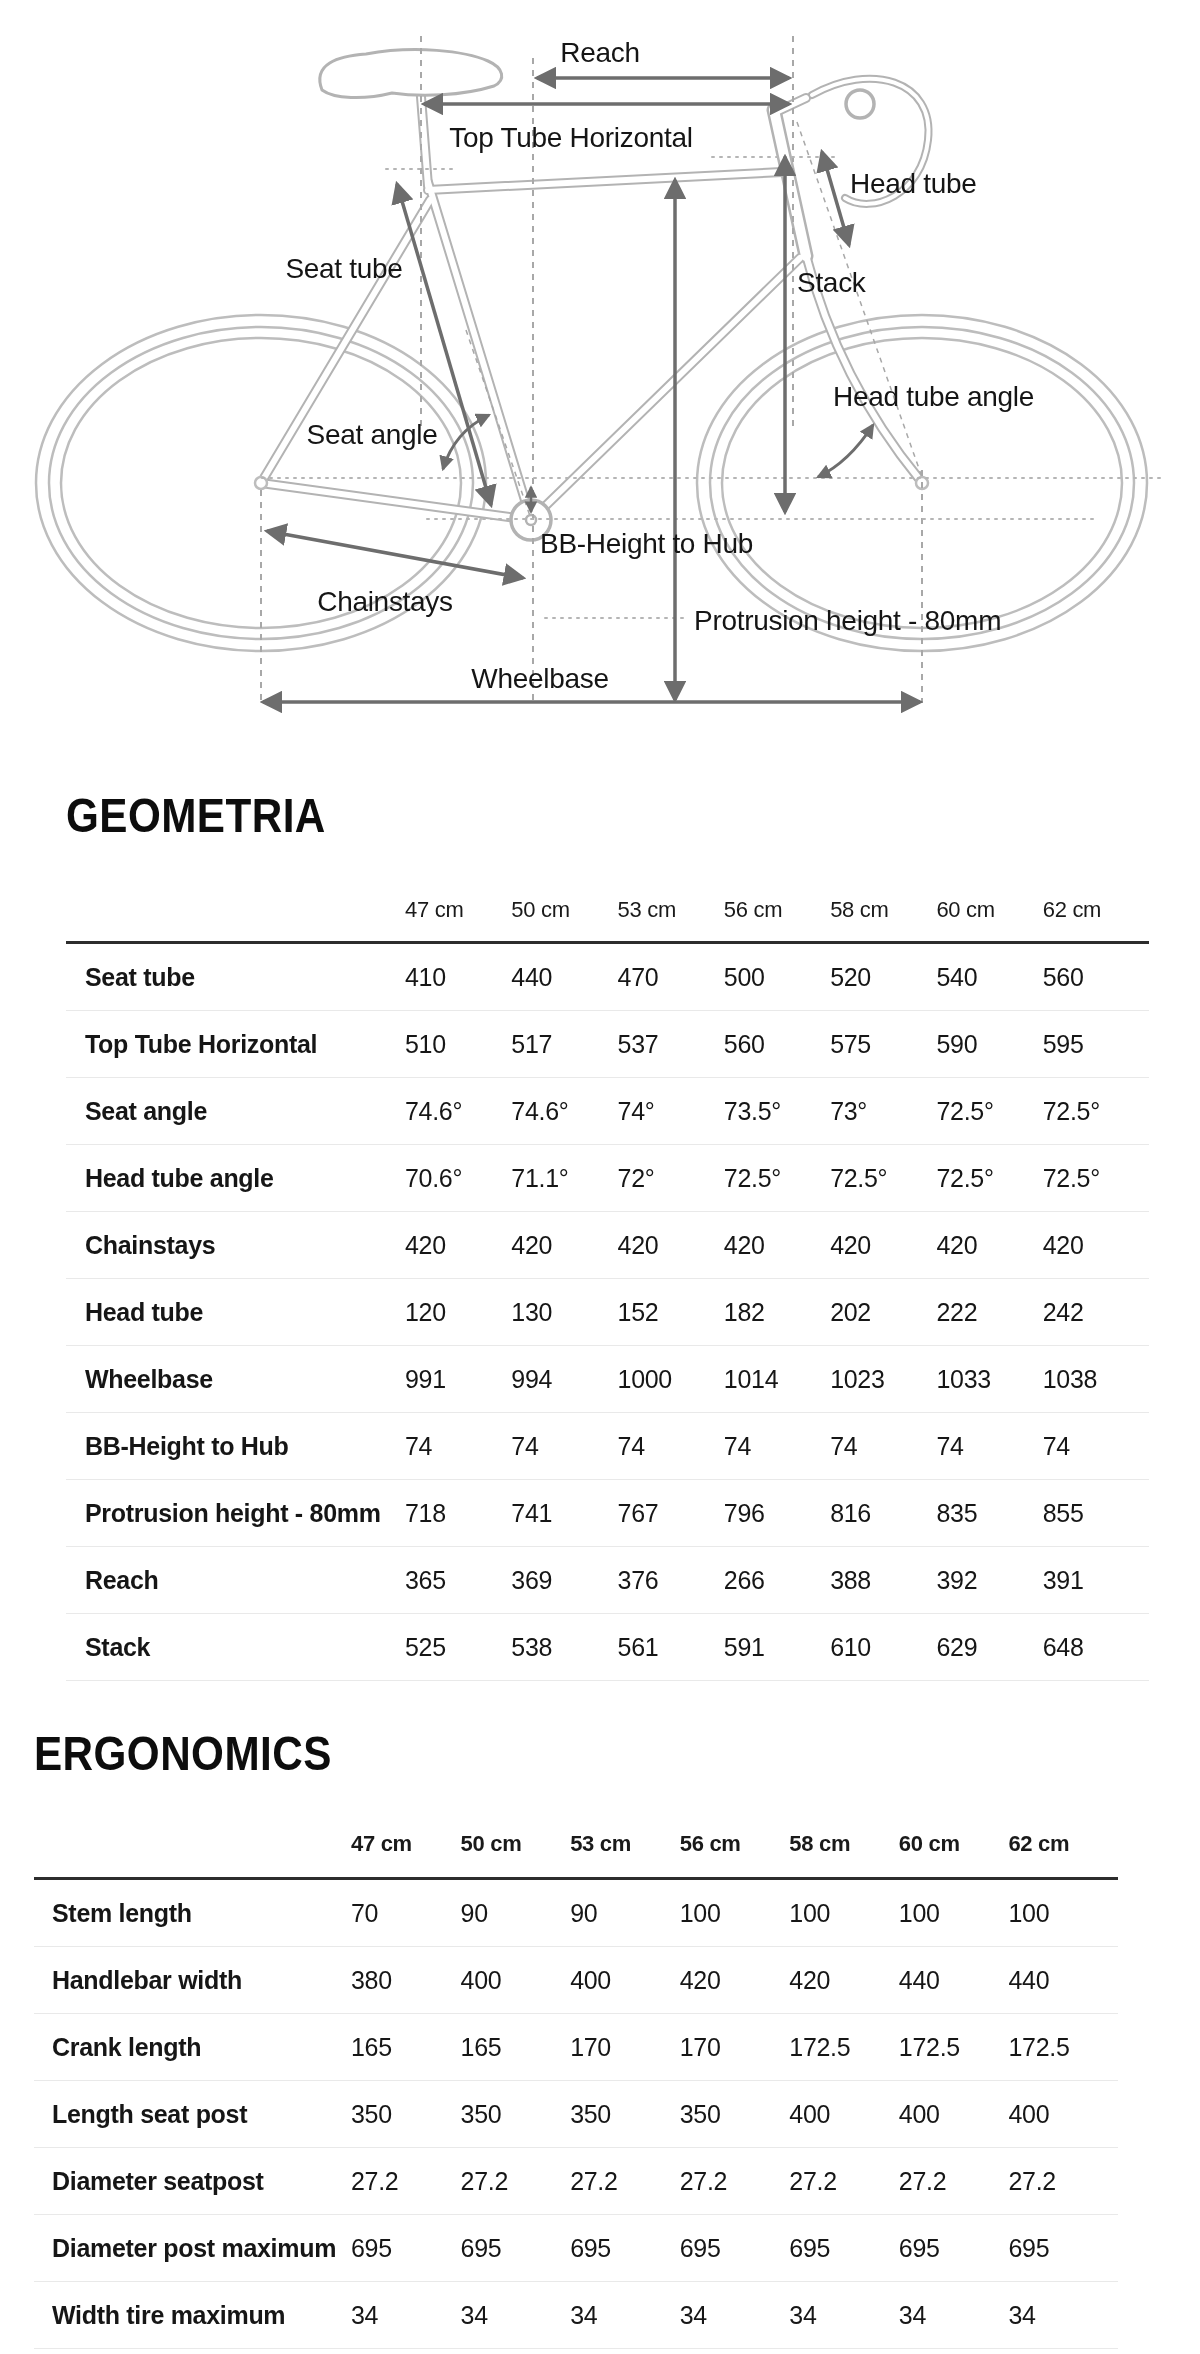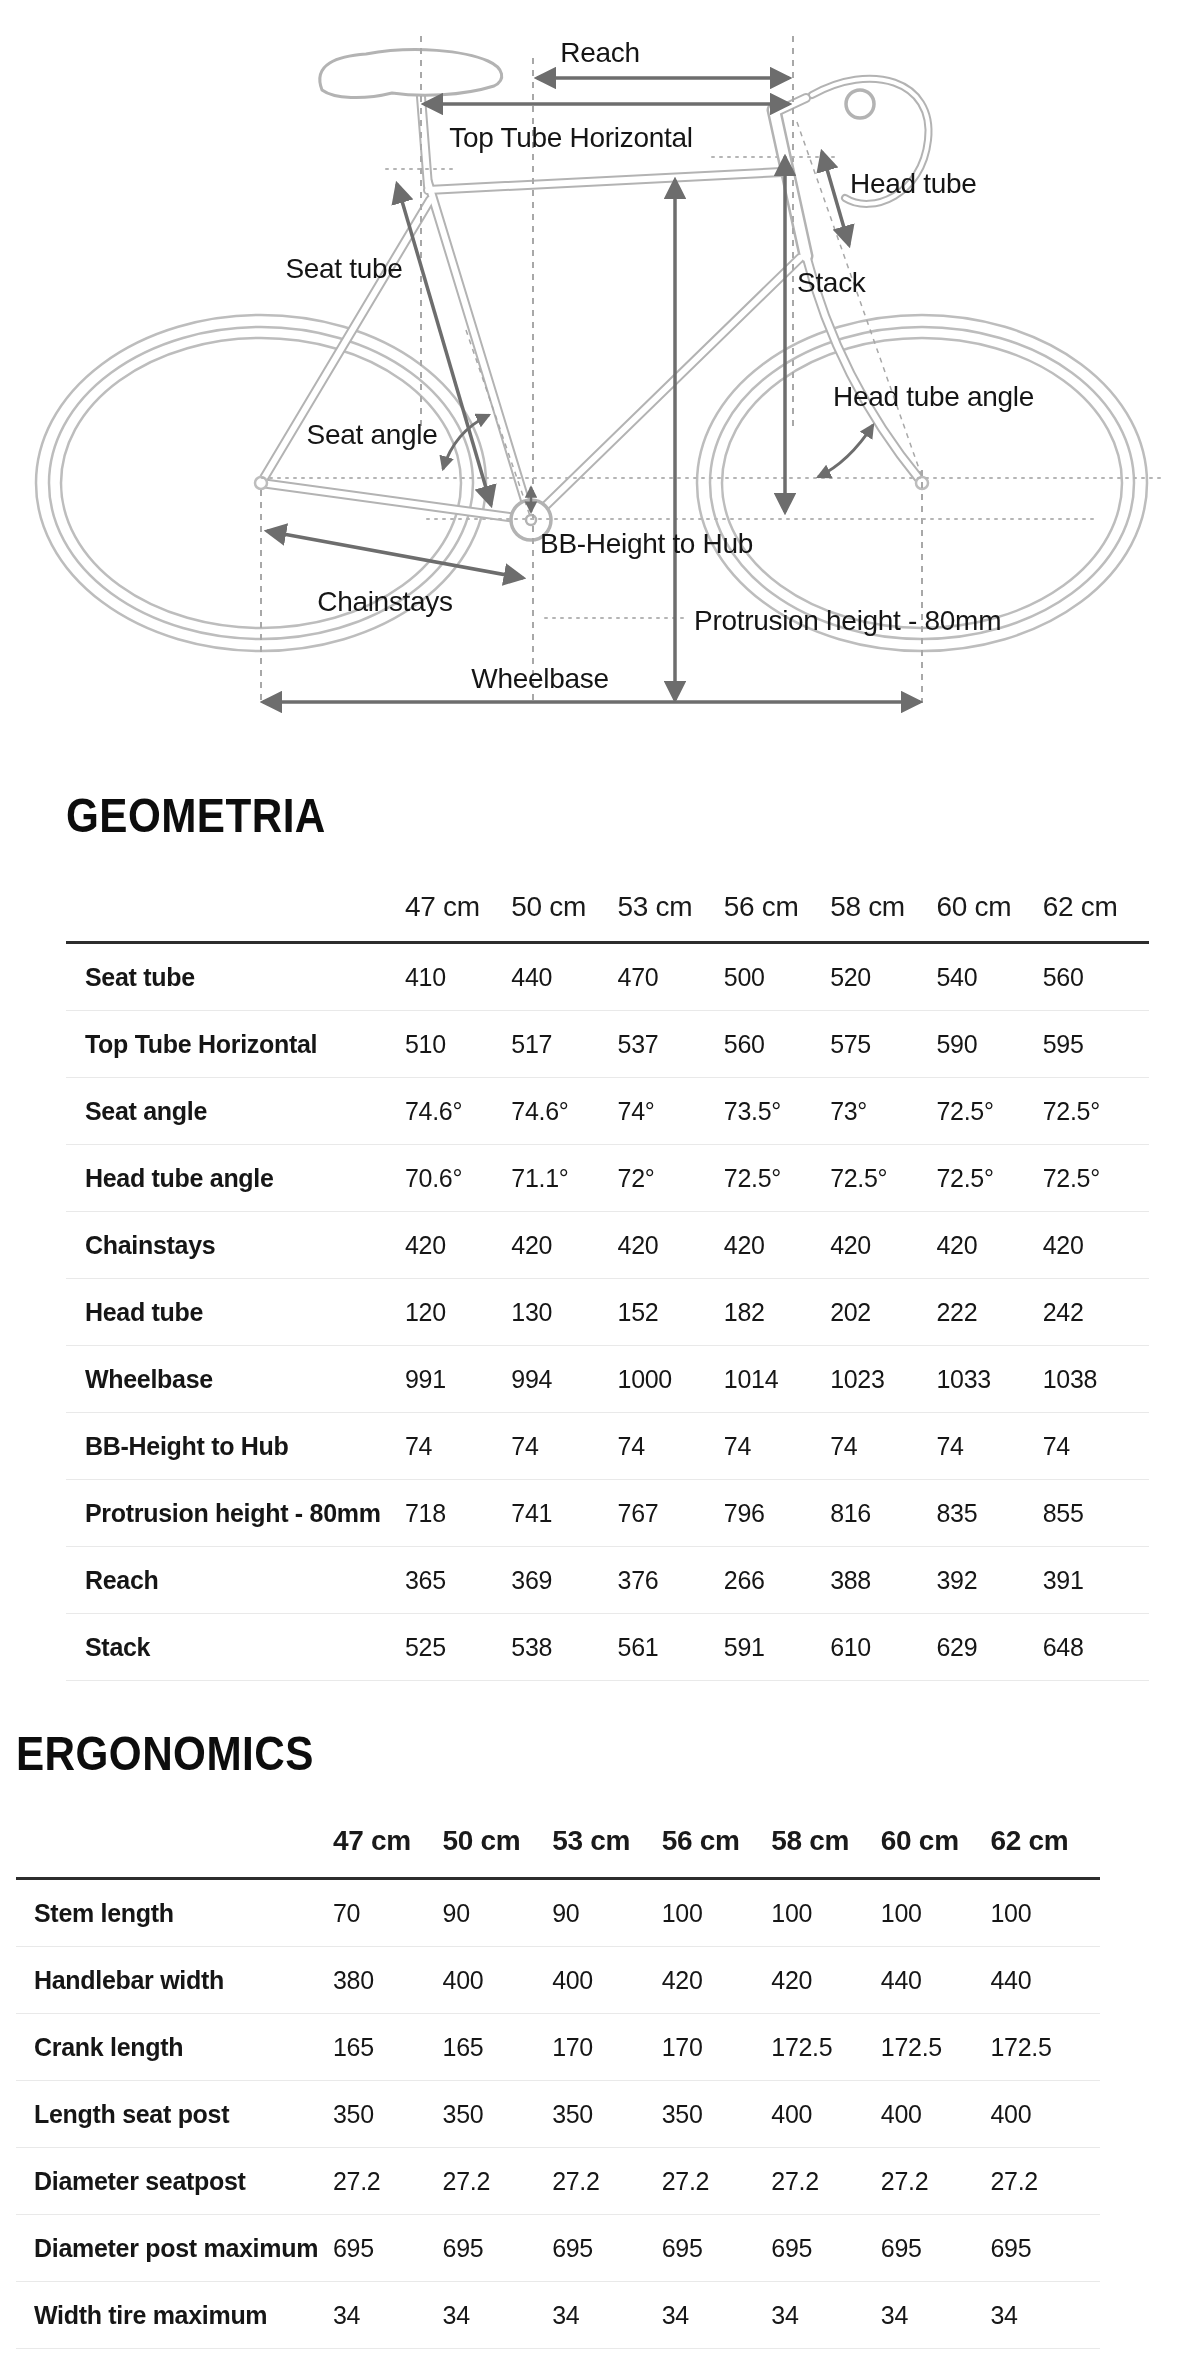--- a/index.html
+++ b/index.html
@@ -20,21 +20,21 @@
   svg.diagram text {
     font-family: "Liberation Sans", "DejaVu Sans", sans-serif;
     font-size: 28px;
     font-weight: 500;
     letter-spacing: -0.3px;
     fill: #151515;
   }
 
   section.spec { position: relative; }
   #geometria-section { margin: 47px 0 16px 66px; width: 1083px; }
-  #ergonomics-section { margin: 49px 0 0 16px; width: 1084px; }
+  #ergonomics-section { margin: 49px 0 0 34px; width: 1084px; }
 
   h2.heading {
     margin: 0;
     font-size: 48px;
     line-height: 48px;
     font-weight: 900;
     letter-spacing: 0.5px;
     color: #0d0d0d;
     transform: scaleX(0.88);
     transform-origin: left center;
@@ -43,21 +43,21 @@
 
   .thead, .trow { display: grid; align-items: center; }
   .geo .thead, .geo .trow { grid-template-columns: 339px repeat(7, 1fr); }
   .ergo .thead, .ergo .trow { grid-template-columns: 317px repeat(7, 1fr); }
 
   .thead {
     align-items: end;
     height: 104px;
     padding-bottom: 18px;
     border-bottom: 3px solid #2d2d2d;
-    font-size: 28px;
+    font-size: 22px;
     color: #1a1a1a;
   }
   .ergo .thead { height: 102px; padding-bottom: 20px; font-weight: 700; }
 
   .trow {
     height: 67px;
     border-bottom: 1px solid #e9e9e9;
     font-size: 25px;
   }
   .tlabel { font-weight: 700; padding-left: 19px; letter-spacing: -0.3px; white-space: nowrap; }

